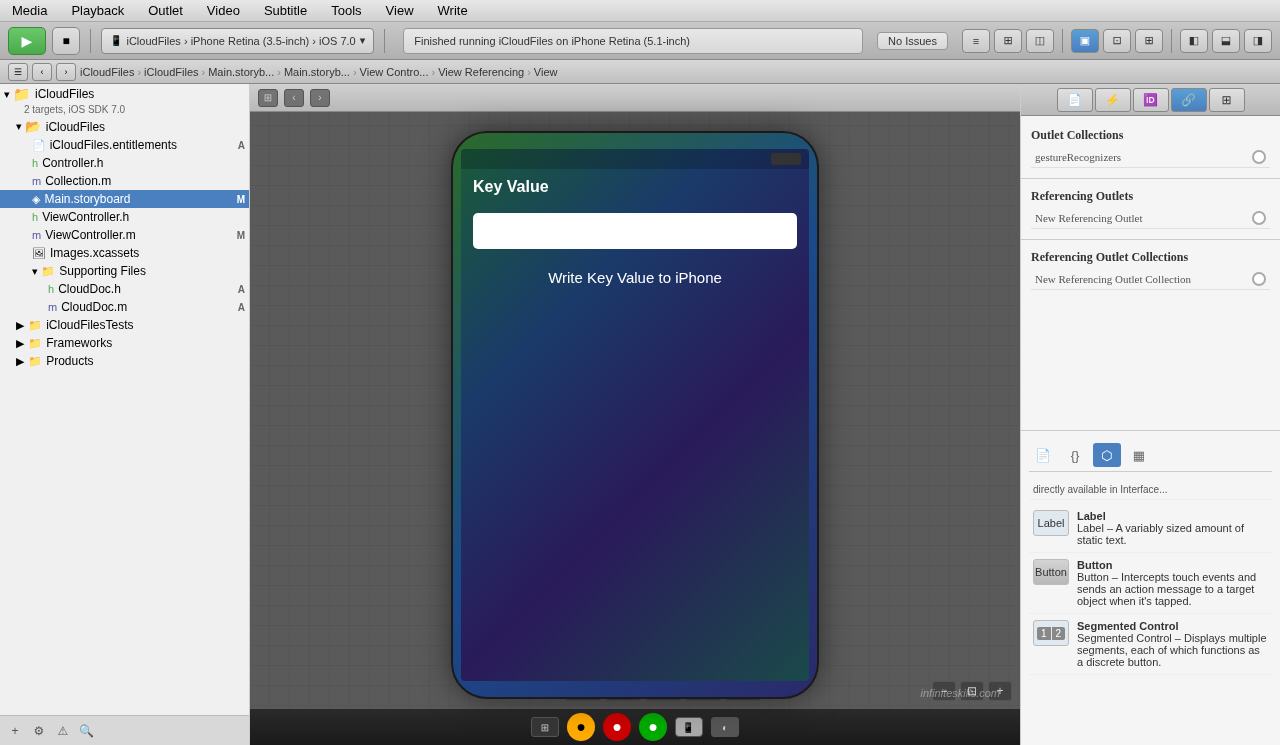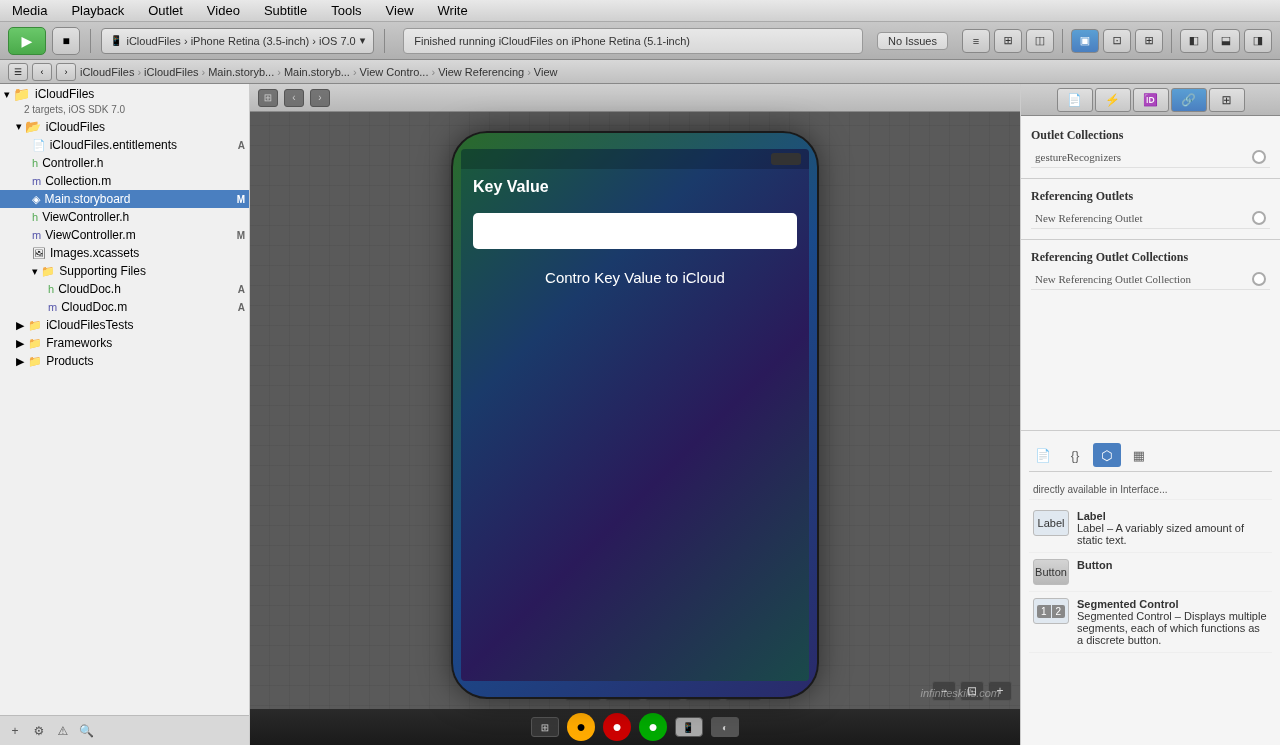--- a/index.html
+++ b/index.html
@@ -280,21 +280,21 @@
         <div class="iphone-status">
           <div class="iphone-status-bar"></div>
         </div>
 
         <div class="iphone-nav">
           <span class="iphone-title">Key Value</span>
         </div>
 
         <div class="iphone-input"></div>
 
-        <span class="iphone-label">Contro Key Value to iCloud</span>
+        <span class="iphone-label">Write Key Value to iPhone</span>
       </div>
     </div>
 
     <div class="canvas-bottom">
       <div style="display:flex;gap:8px;align-items:center;">
         <button class="layout-btn">⊞</button>
         <button class="layout-btn" style="background:#fa0;color:#000;border-radius:50%;width:28px;height:28px;border:none;font-size:16px;">●</button>
         <button class="layout-btn" style="background:#c00;color:#fff;border-radius:50%;width:28px;height:28px;border:none;font-size:16px;">●</button>
         <button class="layout-btn" style="background:#0a0;color:#fff;border-radius:50%;width:28px;height:28px;border:none;font-size:16px;">●</button>
         <button class="layout-btn" style="background:#aaa;border-radius:4px;">📱</button>
@@ -381,20 +381,21 @@
           <span>Label – A variably sized amount of static text.</span>
         </div>
       </div>
 
       <div class="lib-item">
         <div class="lib-item-icon btn">
           <span>Button</span>
         </div>
         <div class="lib-item-text">
           <strong>Button</strong>
+          <span>Button – Intercepts touch events and sends an action message to a target object when it's tapped.</span>
         </div>
       </div>
 
       <div class="lib-item">
         <div class="lib-item-icon" style="display:flex;align-items:center;gap:1px;padding:2px;">
           <div style="background:#888;color:white;font-size:10px;padding:1px 4px;border-radius:2px 0 0 2px;">1</div>
           <div style="background:#888;color:white;font-size:10px;padding:1px 4px;border-radius:0 2px 2px 0;">2</div>
         </div>
         <div class="lib-item-text">
           <strong>Segmented Control</strong>

